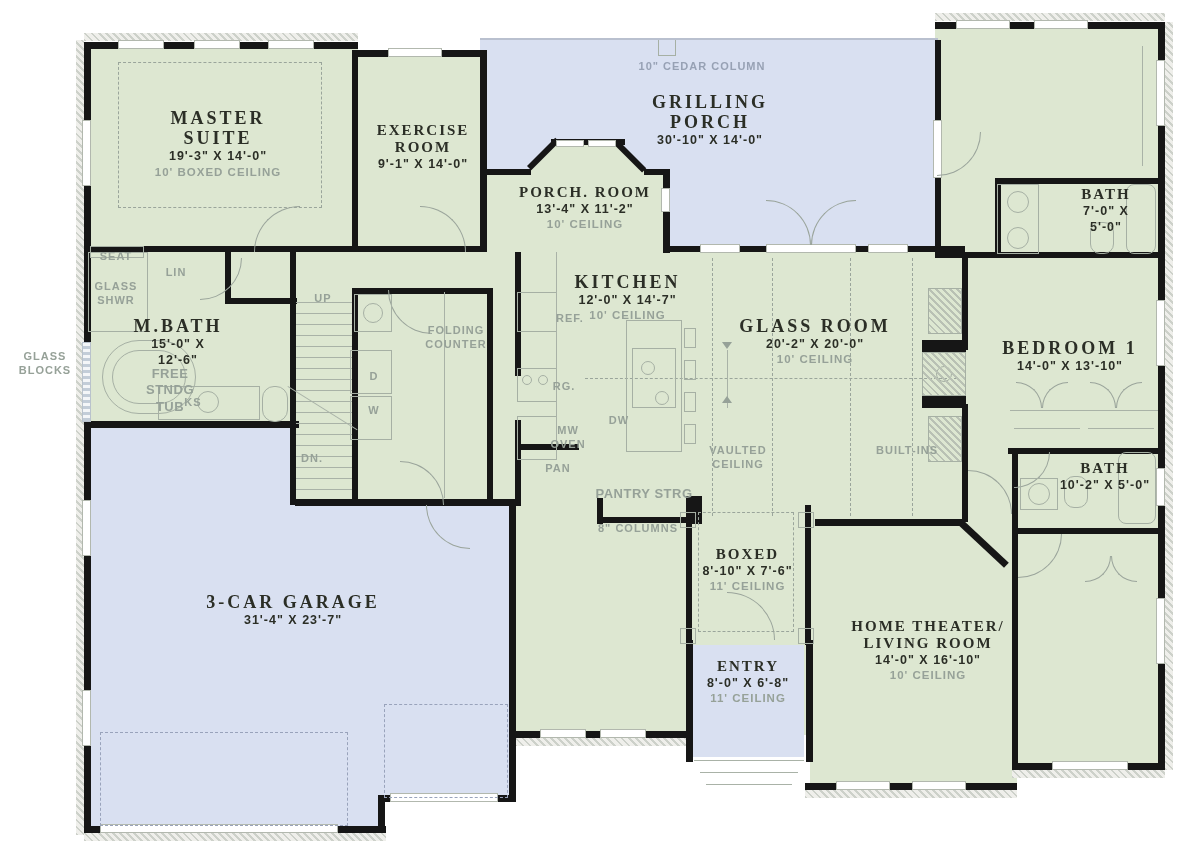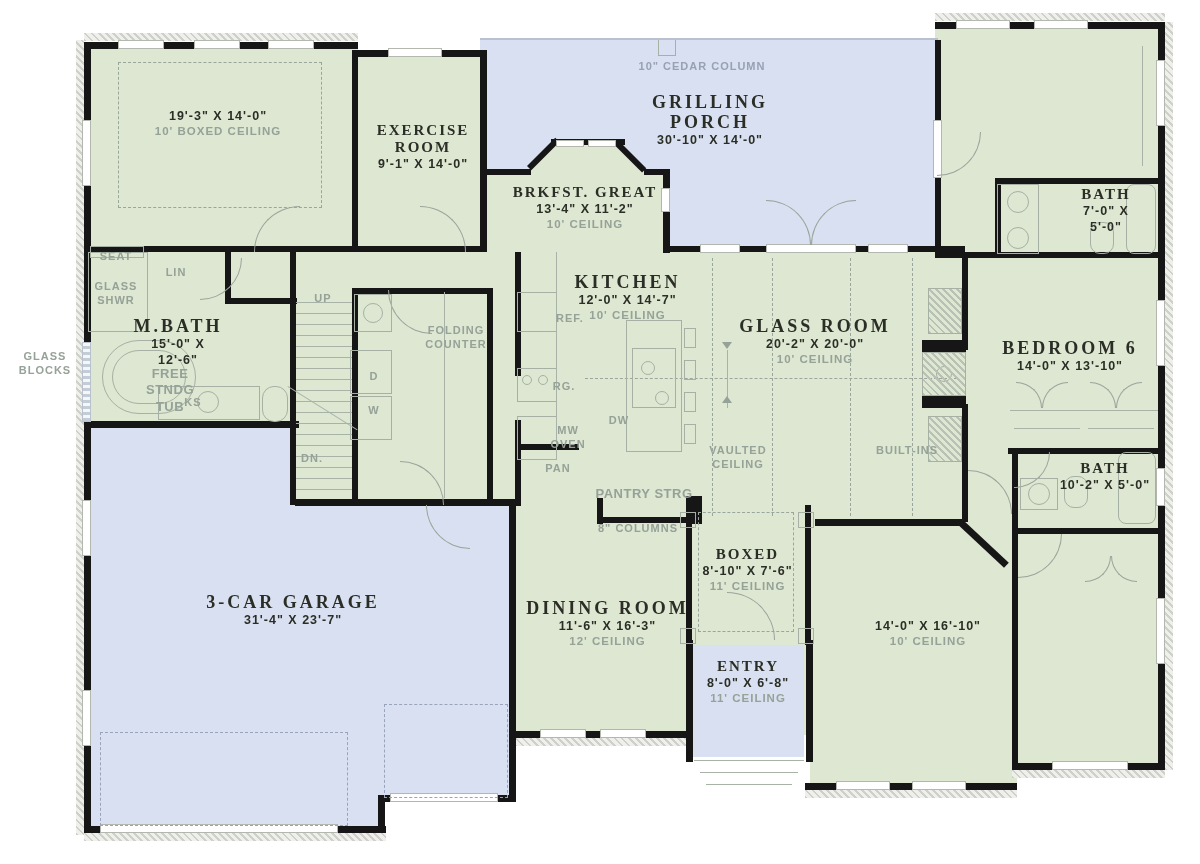--- a/index.html
+++ b/index.html
@@ -230,35 +230,37 @@
       <div class="abs lin" style="left: 700px; top: 772px; width: 98px; height: 1px;"></div>
       <div class="abs lin" style="left: 706px; top: 784px; width: 86px; height: 1px;"></div>
       <div class="abs lin" style="left: 727px; top: 350px; width: 1px; height: 58px;"></div>
       <div class="abs lin" style="left: 1010px; top: 410px; width: 148px; height: 1px;"></div>
       <div class="abs lin" style="left: 480px; top: 38px; width: 458px; height: 2px; background: rgb(185, 192, 207);"></div>
       <div class="abs tri-d" style="left: 722px; top: 342px; width: 0px; height: 0px;"></div>
       <div class="abs tri-u" style="left: 722px; top: 396px; width: 0px; height: 0px;"></div>
     </div>
 
   <div class="room-label" style="left:118px;top:108px;width:200px">
+    <div class="rname">MASTER
+SUITE</div>
     <div class="rdims">19'-3" X 14'-0"</div>
     <div class="rceil">10' BOXED CEILING</div>
   </div>
   <div class="room-label" style="left:348px;top:122px;width:150px">
     <div class="rname sm">EXERCISE
 ROOM</div>
     <div class="rdims">9'-1" X 14'-0"</div>
   </div>
   <div class="room-label" style="left:615px;top:92px;width:190px">
     <div class="rname">GRILLING
 PORCH</div>
     <div class="rdims">30'-10" X 14'-0"</div>
   </div>
   <div class="room-label" style="left:485px;top:184px;width:200px">
-    <div class="rname sm">BRKFST. GREAT</div>
+    <div class="rname sm">PORCH. ROOM</div>
     <div class="rdims">13'-4" X 11'-2"</div>
     <div class="rceil">10' CEILING</div>
   </div>
   <div class="room-label" style="left:1058px;top:186px;width:96px">
     <div class="rname sm">BATH</div>
     <div class="rdims">7'-0" X
 5'-0"</div>
   </div>
   <div class="room-label" style="left:535px;top:272px;width:185px">
     <div class="rname">KITCHEN</div>
@@ -269,47 +271,44 @@
     <div class="rname">GLASS ROOM</div>
     <div class="rdims">20'-2" X 20'-0"</div>
     <div class="rceil">10' CEILING</div>
   </div>
   <div class="room-label" style="left:110px;top:316px;width:136px">
     <div class="rname">M.BATH</div>
     <div class="rdims">15'-0" X
 12'-6"</div>
   </div>
   <div class="room-label" style="left:975px;top:338px;width:190px">
-    <div class="rname">BEDROOM 6</div>
+    <div class="rname">BEDROOM 1</div>
     <div class="rdims">14'-0" X 13'-10"</div>
   </div>
   <div class="room-label" style="left:1040px;top:460px;width:130px">
     <div class="rname sm">BATH</div>
     <div class="rdims">10'-2" X 5'-0"</div>
   </div>
   <div class="room-label" style="left:168px;top:592px;width:250px">
     <div class="rname">3-CAR GARAGE</div>
     <div class="rdims">31'-4" X 23'-7"</div>
-  </div>
-  <div class="room-label" style="left:515px;top:598px;width:185px">
-    <div class="rname">DINING ROOM</div>
-    <div class="rdims">11'-6" X 16'-3"</div>
-    <div class="rceil">12' CEILING</div>
   </div>
   <div class="room-label" style="left:685px;top:546px;width:125px">
     <div class="rname sm">BOXED</div>
     <div class="rdims">8'-10" X 7'-6"</div>
     <div class="rceil">11' CEILING</div>
   </div>
   <div class="room-label" style="left:688px;top:658px;width:120px">
     <div class="rname sm">ENTRY</div>
     <div class="rdims">8'-0" X 6'-8"</div>
     <div class="rceil">11' CEILING</div>
   </div>
   <div class="room-label" style="left:822px;top:618px;width:212px">
+    <div class="rname sm">HOME THEATER/
+LIVING ROOM</div>
     <div class="rdims">14'-0" X 16'-10"</div>
     <div class="rceil">10' CEILING</div>
   </div>
 
   <div class="note blue" style="left:612px;top:60px;width:180px">10" CEDAR COLUMN</div>
   <div class="note" style="left:88px;top:250px;width:56px">SEAT</div>
   <div class="note" style="left:86px;top:280px;width:60px">GLASS
 SHWR</div>
   <div class="note" style="left:158px;top:266px;width:36px">LIN</div>
   <div class="note" style="left:14px;top:350px;width:62px">GLASS

